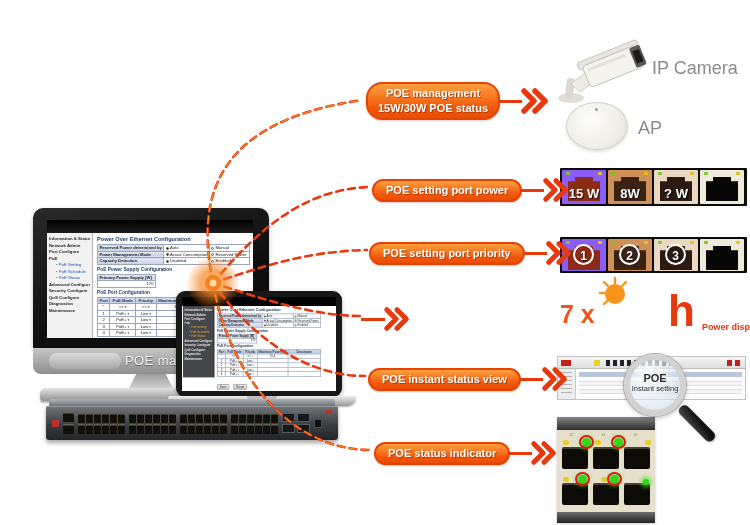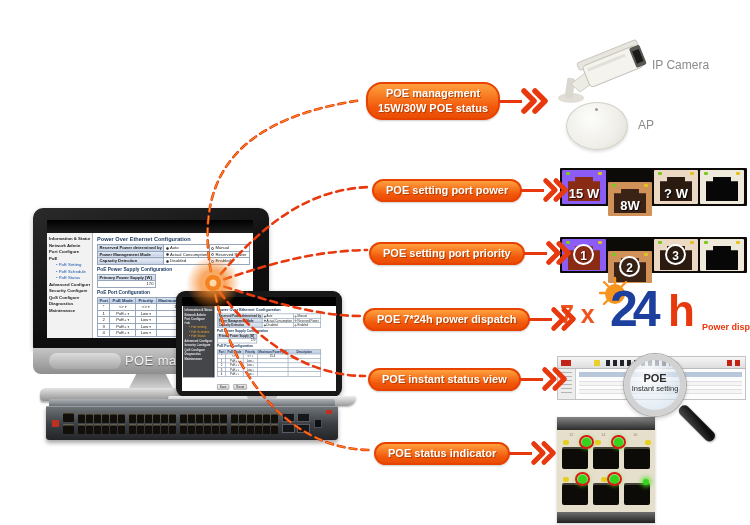--- a/index.html
+++ b/index.html
@@ -90,42 +90,42 @@
 
   
   .callout { position:absolute; display:flex; align-items:center; z-index:6; }
   .pill { background:linear-gradient(#ffa13e,#f1570a 70%,#ea4d05); border:2px solid #e84200; border-radius:16px;
     color:#fff; font-weight:bold; font-size:11px; line-height:13px; padding:3px 12px; white-space:nowrap;
     text-align:center; text-shadow:1px 1px 0 rgba(166,58,0,.85); box-shadow:0 1px 2px rgba(0,0,0,.2); }
   .pill.two { line-height:15px; padding:2px 10px; }
   .c-line { width:24px; height:3px; background:#e8380d; margin:0 -2px; }
 
   
-  .rp-label { position:absolute; color:#8b8b89; font-size:12px; z-index:4; white-space:nowrap; }
+  .rp-label { position:absolute; color:#8b8b89; font-size:18px; z-index:4; white-space:nowrap; }
   .ip-camera { position:absolute; left:556px; top:22px; z-index:4; }
   .ap-disc { position:absolute; left:566px; top:102px; width:62px; height:48px; border-radius:50%; z-index:4;
     background:radial-gradient(circle at 40% 35%, #fdfdfb, #efeee8 60%, #dddbd2); border:1px solid #d2d0c8;
     box-shadow:0 2px 3px rgba(0,0,0,.12); }
   .ap-disc::after { content:""; position:absolute; left:50%; top:5px; width:3px; height:3px; margin-left:-2px;
     border-radius:50%; background:#9a988f; }
 
   .pstrip { position:absolute; width:187px; height:38px; background:#0d0b08; z-index:4; display:flex; gap:2px;
     padding:2px; border-radius:1px; }
   .pcell { position:relative; width:44px; height:34px; border-radius:1px; overflow:hidden; }
   .pcell .phole { position:absolute; left:6px; top:7px; width:32px; height:24px; background:currentColor;
     clip-path:polygon(0 18%,22% 18%,22% 0,78% 0,78% 18%,100% 18%,100% 100%,0 100%); }
   .pcell .ptxt { position:absolute; left:0; right:0; bottom:3px; text-align:center; color:#fff; font-weight:bold;
     font-size:13px; text-shadow:1px 1px 1px rgba(0,0,0,.8); }
   .pcell .pnum { position:absolute; left:50%; top:50%; width:21px; height:21px; margin:-11px 0 0 -11px;
     border:2px solid #fff; border-radius:50%; color:#fff; font-weight:bold; font-size:12px; line-height:21px;
     text-align:center; text-shadow:1px 1px 1px rgba(0,0,0,.7); }
   .led { position:absolute; top:2px; width:4px; height:3px; border-radius:1px; }
   .led.g { left:4px; background:#7ec820; } .led.y { right:4px; background:#e3c21c; }
   .pc1 { background:#8b5cf6; color:#8a2b16; }
-  .pc2 { background:#cf9157; color:#3a2315;margin-top:12px; }
+  .pc2 { background:#cf9157; color:#3a2315; }
   .pc3 { background:#ecd9c3; color:#2a1a10; }
   .pc4 { background:#eee9db; color:#070707; }
 
   .dispatch { position:absolute; left:552px; top:284px; width:198px; height:52px; z-index:4; }
   .d7 { position:absolute; left:8px; top:16px; font-size:25px; font-weight:bold; color:#f0541e; }
   .d24 { position:absolute; left:58px; top:-4px; font-size:50px; font-weight:bold; letter-spacing:-5px; color:#1d3f9e; }
   .dh { position:absolute; left:116px; top:2px; font-size:44px; font-weight:bold; color:#e8380d; }
   .dcap { position:absolute; left:150px; top:38px; font-size:9px; font-weight:bold; color:#e8380d; white-space:nowrap; }
   .dsun { position:absolute; left:46px; top:-8px; }
 
@@ -521,21 +521,20 @@
     <div class="c-line"></div>
     <svg width="28" height="26" viewBox="0 0 30 28">
         <g fill="none" stroke="#e8380d" stroke-width="5.5" stroke-linecap="round" stroke-linejoin="round">
           <path d="M4 4 L14 14 L4 24"></path>
           <path d="M15 4 L25 14 L15 24"></path>
         </g>
       </svg>
   </div>
 
   <div class="callout" style="left:363px; top:306px;">
-    <div class="pill">POE 7*24h  power dispatch</div>
     <div class="c-line"></div>
     <svg width="28" height="26" viewBox="0 0 30 28">
         <g fill="none" stroke="#e8380d" stroke-width="5.5" stroke-linecap="round" stroke-linejoin="round">
           <path d="M4 4 L14 14 L4 24"></path>
           <path d="M15 4 L25 14 L15 24"></path>
         </g>
       </svg>
   </div>
 
   <div class="callout" style="left:374px; top:440px;">
@@ -635,21 +634,20 @@
       <g stroke="#f7941d" stroke-width="2.4" stroke-linecap="round">
         <line x1="17" y1="2" x2="17" y2="7"></line>
           <line x1="6" y1="6" x2="10" y2="10"></line>
         <line x1="2" y1="17" x2="7" y2="17"></line>
           <line x1="6" y1="28" x2="10" y2="24"></line>
         <line x1="28" y1="6" x2="24" y2="10"></line>
       </g>
       <circle cx="17" cy="18" r="10" fill="#f7941d"></circle>
     </svg>
     <span class="d7">7 x</span>
-    <span class="d24">24</span>
     <span class="dh">h</span>
     <span class="dcap">Power dispatch</span>
   </div>
 
   <div class="banner">
     <div class="bn-head">
       <span class="bn-logo"></span>
       <span class="bn-yellow"></span>
       <span class="bn-dots"></span>
       <span class="bn-red2"></span>

